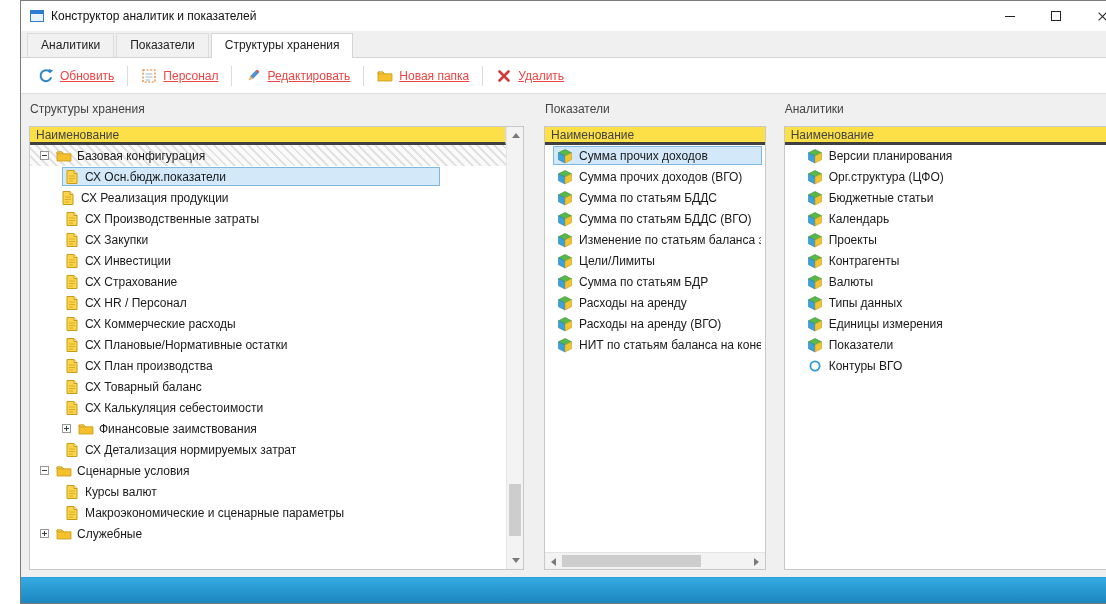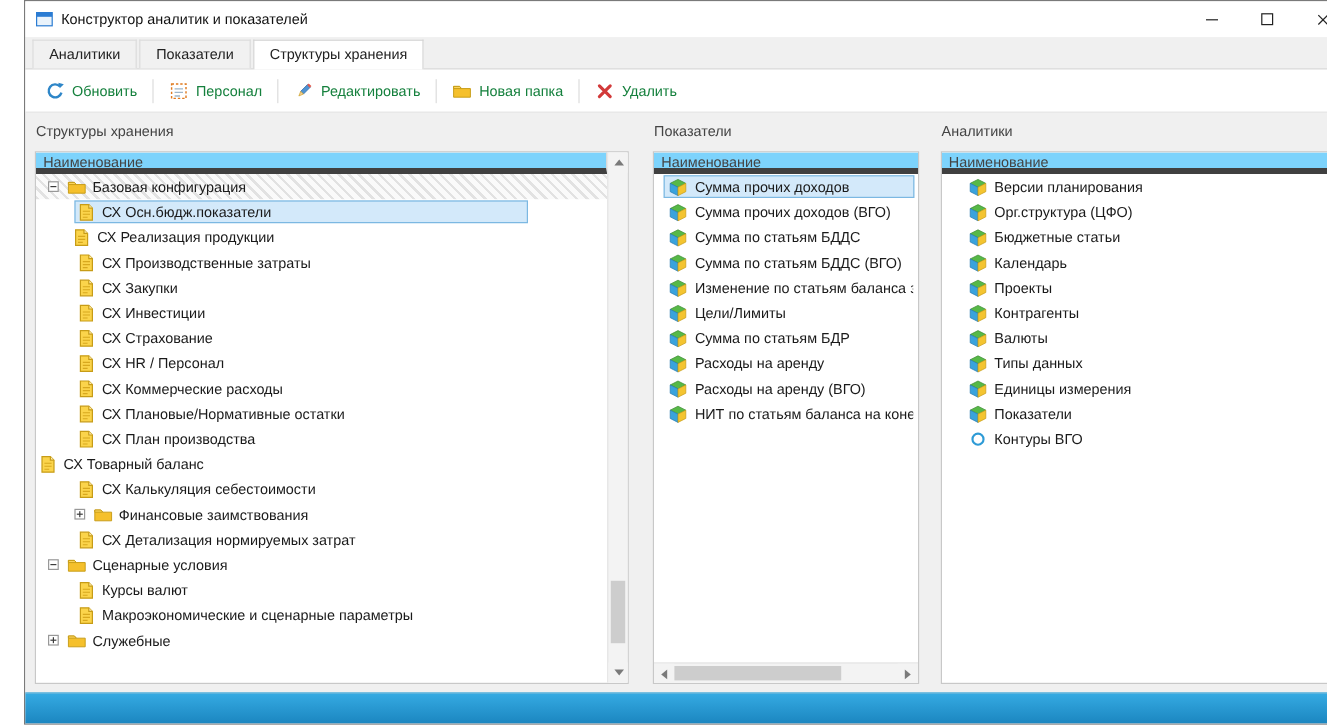--- a/index.html
+++ b/index.html
@@ -22,34 +22,34 @@
   .glyph-close::before{transform:rotate(45deg);}
   .glyph-close::after{transform:rotate(-45deg);}
 
   
   .tabbar{height:27px;background:#f0f0f0;border-bottom:1px solid #d4d4d4;display:flex;align-items:flex-end;padding:3px 6px 0;flex:none;}
   .tab{font-size:12px;color:#222;padding:4px 13px 5px;border:1px solid #dcdcdc;border-bottom:none;background:#f1f1f1;margin-right:2px;cursor:default;}
   .tab.active{background:#fff;border-color:#d4d4d4;margin-bottom:-1px;padding-bottom:6px;}
 
   
   .toolbar{height:36px;background:#fff;border-bottom:1px solid #e0e0e0;display:flex;align-items:center;padding:0 8px;flex:none;}
-  .tbtn{display:flex;align-items:center;gap:6px;padding:4px 9px;font-size:12px;color:#15803d;cursor:default;border-radius:2px;}
+  .tbtn{display:flex;align-items:center;gap:6px;padding:4px 9px;font-size:12px;color:#ef4444;cursor:default;border-radius:2px;text-decoration:underline;}
   .tsep{width:1px;height:20px;background:#dcdcdc;margin:0 4px;flex:none;}
   .icon{width:16px;height:16px;flex:none;display:inline-flex;}
   .icon svg{width:16px;height:16px;display:block;}
 
   
   .content{flex:1;background:#f0f0f0;padding:6px 8px 0;display:flex;align-items:flex-start;overflow:hidden;}
   .col{display:flex;flex-direction:column;}
   .col-left{width:496px;}
   .col-mid{width:222px;margin-left:20px;}
   .col-right{width:334px;margin-left:18px;}
   .caption{height:18px;font-size:12px;color:#444;margin:2px 0 6px 1px;}
   .panel{position:relative;background:#fff;border:1px solid #c8c8c8;height:444px;overflow:hidden;}
-  .colheader{height:18px;line-height:17px;background:#7dd3fc;border-bottom:5px solid #404040;padding-left:6px;font-size:12px;color:#444;overflow:hidden;white-space:nowrap;}
+  .colheader{height:18px;line-height:17px;background:#fde047;border-bottom:3px solid #404040;padding-left:6px;font-size:12px;color:#444;overflow:hidden;white-space:nowrap;}
   .panel-left .colheader{width:calc(100% - 17px);border-right:1px solid #d9d9d9;}
   .rows{position:absolute;top:18px;left:0;bottom:0;right:0;overflow:hidden;}
   .panel-left .rows{right:17px;}
   .panel-mid .rows{bottom:17px;}
 
   
   .trow{display:flex;align-items:center;height:21px;white-space:nowrap;overflow:hidden;}
   .trow.hatch{background:repeating-linear-gradient(45deg,#e2e2e2 0 2px,#fafafa 2px 6px);}
   .expander{width:9px;height:9px;border:1px solid #989898;background:#fff;position:relative;margin-right:5px;flex:none;}
   .expander::before{content:'';position:absolute;left:1px;right:1px;top:3px;height:1px;background:#3c3c3c;}
@@ -299,21 +299,21 @@
                 <span class="icon">
                   <svg viewBox="0 0 16 16">
                     <path d="M3 1.5 H10 L13 4.5 V14.5 H3 Z" fill="#fbd44b" stroke="#c79c17" stroke-width="1"></path>
                     <path d="M10 1.5 V4.5 H13" fill="#fdeeb5" stroke="#c79c17" stroke-width="1"></path>
                     <path d="M5 7h6M5 9.5h6M5 12h4" stroke="#d8a81e" stroke-width="0.9" fill="none"></path>
                   </svg>
                 </span>
                 <span class="lab">СХ План производства</span>
               </span>
             </div>
-            <div class="trow" style="">
+            <div class="trow" style="padding-left: 32px;">
               <span class="titem">
                 <span class="icon">
                   <svg viewBox="0 0 16 16">
                     <path d="M3 1.5 H10 L13 4.5 V14.5 H3 Z" fill="#fbd44b" stroke="#c79c17" stroke-width="1"></path>
                     <path d="M10 1.5 V4.5 H13" fill="#fdeeb5" stroke="#c79c17" stroke-width="1"></path>
                     <path d="M5 7h6M5 9.5h6M5 12h4" stroke="#d8a81e" stroke-width="0.9" fill="none"></path>
                   </svg>
                 </span>
                 <span class="lab">СХ Товарный баланс</span>
               </span>

